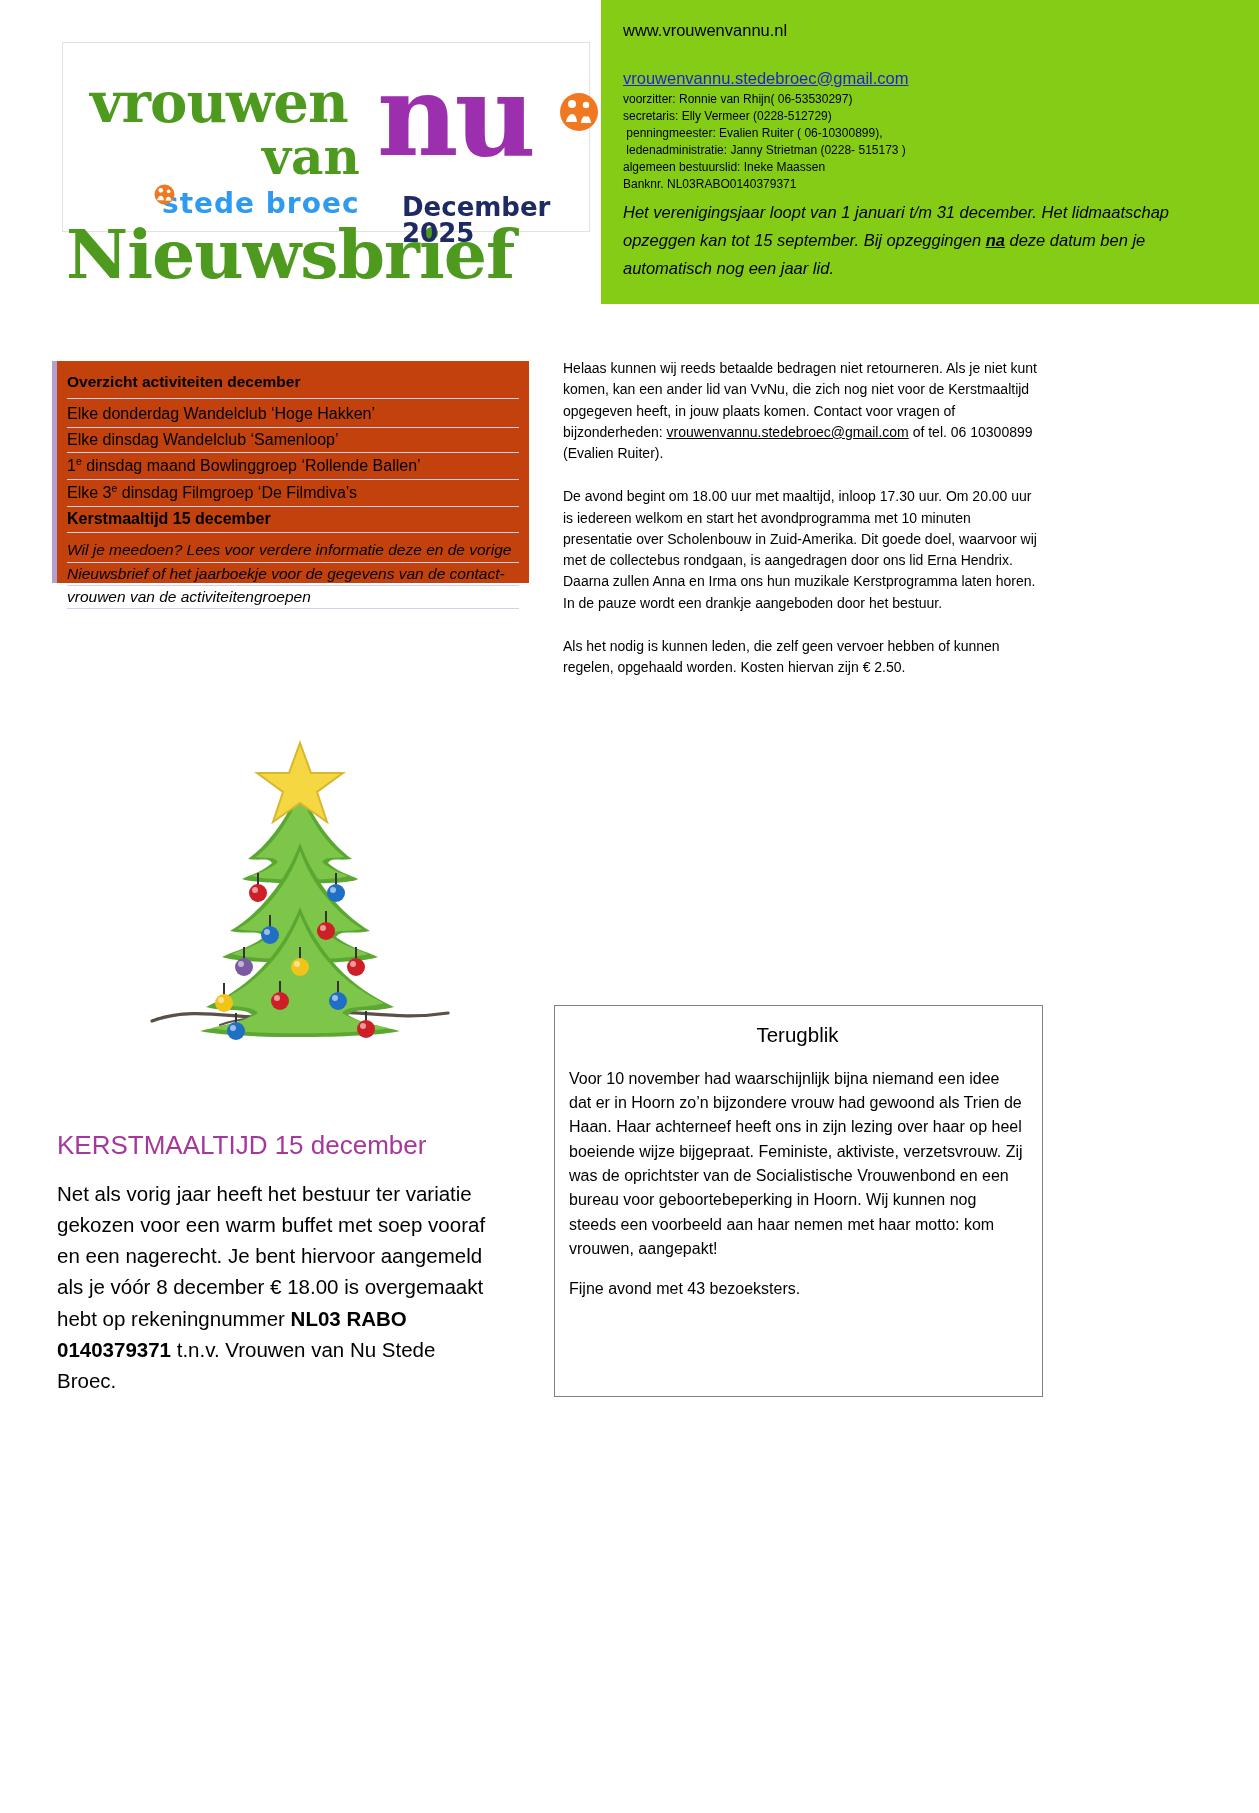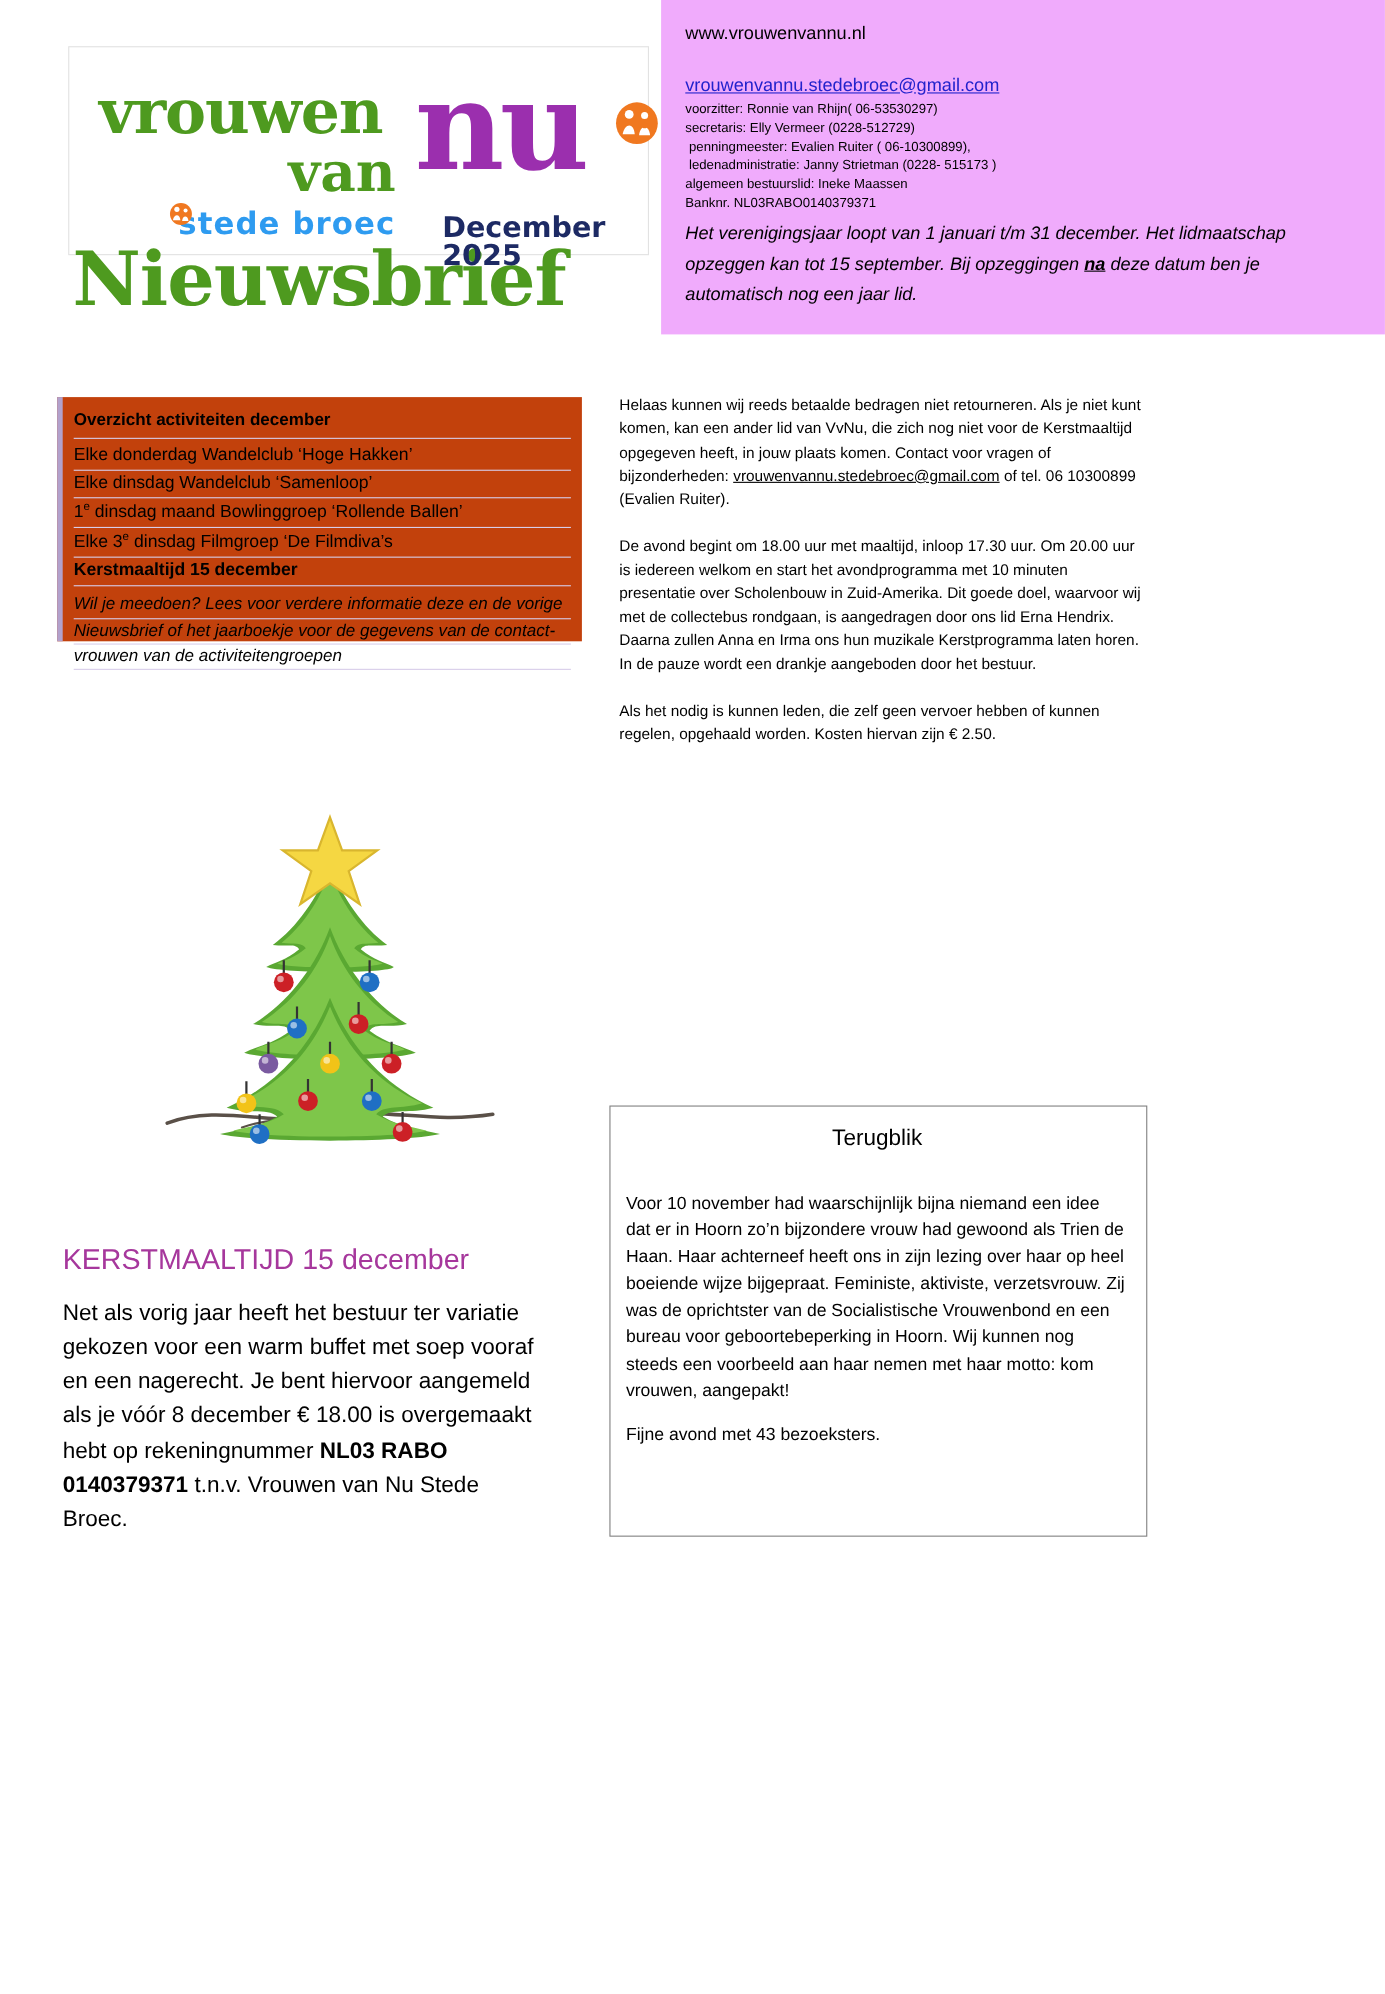--- a/index.html
+++ b/index.html
@@ -119,21 +119,21 @@
     height: 21px;
   }
 
   
   .contact-box {
     position: absolute;
     left: 601px;
     top: 0px;
     width: 658px;
     height: 304px;
-    background: #f0abfc;
+    background: #84cc16;
     box-sizing: border-box;
     padding: 18px 30px 0 22px;
   }
   .contact-box .site {
     font-size: 16.5px;
     line-height: 1.55;
     color: #000;
   }
   .contact-box .spacer { height: 22px; }
   .contact-box .email-link {
@@ -225,21 +225,21 @@
     height: 392px;
     border: 1px solid #808080;
     box-sizing: border-box;
     padding: 14px 16px 10px 14px;
     background: #ffffff;
   }
   .terugblik-title {
     text-align: center;
     font-size: 20.5px;
     line-height: 1.5;
-    margin-bottom: 32px;
+    margin-bottom: 16px;
   }
   .terugblik-box p {
     margin: 0 0 16px 0;
     font-size: 16px;
     line-height: 1.52;
   }
   .terugblik-box p.last { margin-bottom: 0; }
 
   
   .kerst-heading {

